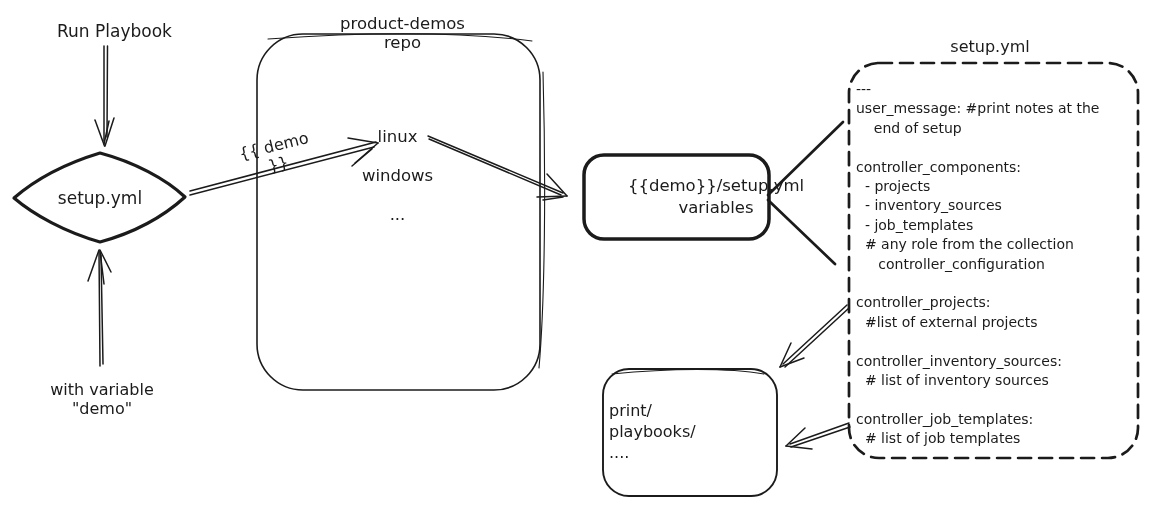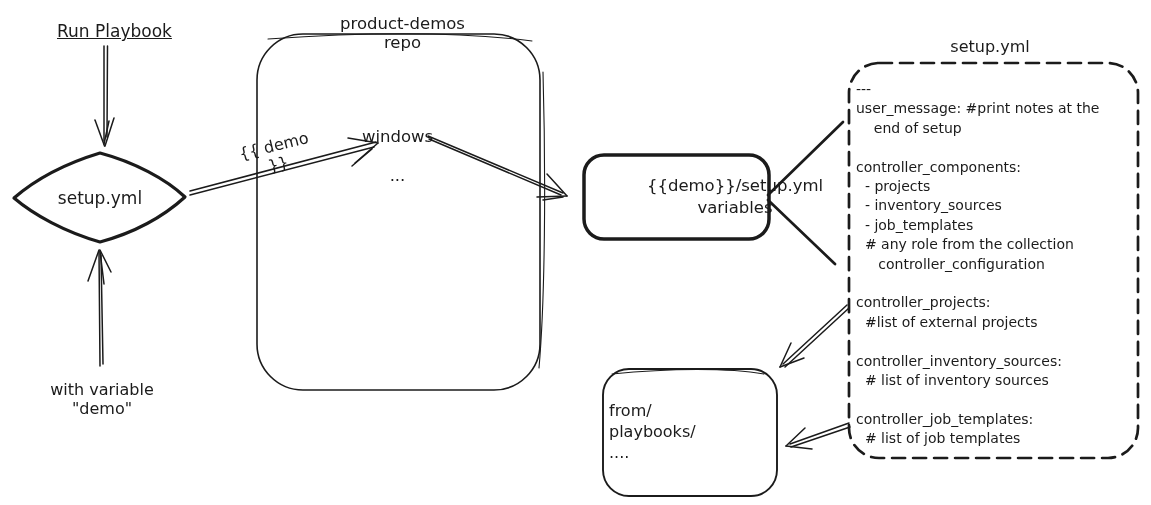--- a/index.html
+++ b/index.html
@@ -4,29 +4,29 @@
 <style>
   html,body{margin:0;padding:0;background:#ffffff;}
   #canvas{
     position:relative;width:1151px;height:505px;background:#ffffff;
     overflow:hidden;color:#1b1b1b;
     font-family:"DejaVu Sans","Liberation Sans",sans-serif;
   }
   #shapes{position:absolute;left:0;top:0;}
   .txt{position:absolute;color:#1b1b1b;white-space:pre-line;}
   .center{text-align:center;}
-  .label{font-size:16.5px;text-decoration:underline;}
+  .label{font-size:16.5px;}
   .code{
     position:absolute;margin:0;font-family:"DejaVu Sans","Liberation Sans",sans-serif;
     font-size:14px;line-height:19.4px;white-space:pre;color:#1b1b1b;
   }
   .repo-items{position:absolute;left:330px;top:117px;width:135px;text-align:center;}
   .repo-items span{display:block;height:39px;line-height:39px;font-size:16.5px;}
   .vars-label{
-    position:absolute;left:600px;top:156px;width:182px;height:81px;
+    position:absolute;left:581px;top:156px;width:182px;height:81px;
     display:flex;align-items:center;justify-content:center;text-align:center;
     font-size:16.5px;line-height:22px;white-space:pre-line;padding-left:44px;
   }
   .rot{transform:rotate(-14deg);}
 </style>
 </head>
 <body>
 
 <div id="canvas">
 
@@ -106,20 +106,21 @@
   <div class="txt center" style="left:13px;top:188px;width:174px;font-size:17px;">setup.yml</div>
 
   <div class="txt center" style="left:27px;top:380px;width:150px;font-size:16px;line-height:19px;">with variable
 "demo"</div>
 
   <div class="txt center rot" style="left:228px;top:136px;width:96px;font-size:16px;">{{ demo }}</div>
 
   <div class="txt center" style="left:320px;top:14px;width:165px;font-size:16.5px;text-align:center;">product-demos repo</div>
 
   <div class="repo-items">
+    <span>linux</span>
     <span>windows</span>
     <span>...</span>
   </div>
 
   <div class="vars-label">{{demo}}/setup.yml
 variables</div>
 
   <div class="txt center" style="left:910px;top:37px;width:160px;font-size:16px;">setup.yml</div>
 
   <pre class="code" style="left:856px;top:80px;">---
@@ -136,17 +137,17 @@
 controller_projects:
   #list of external projects
 
 controller_inventory_sources:
   # list of inventory sources
 
 controller_job_templates:
   # list of job templates</pre>
 
 
-  <div class="txt" style="left:609px;top:400px;font-size:16px;line-height:21px;">from/
+  <div class="txt" style="left:609px;top:400px;font-size:16px;line-height:21px;">print/
 playbooks/
 ....</div>
 
 </div>
 
 </body></html>

